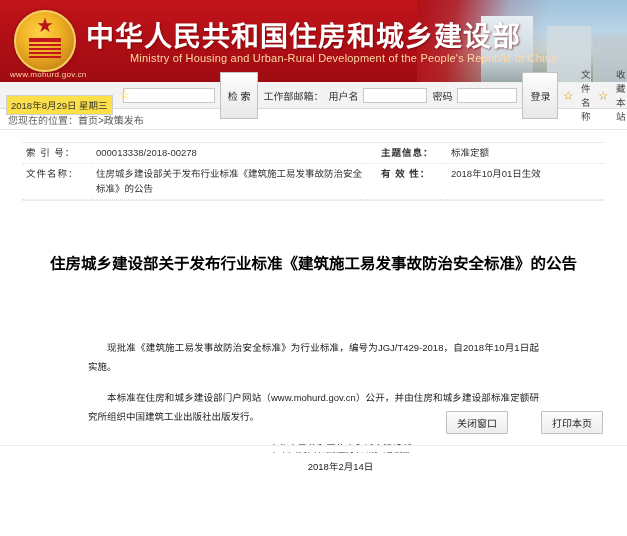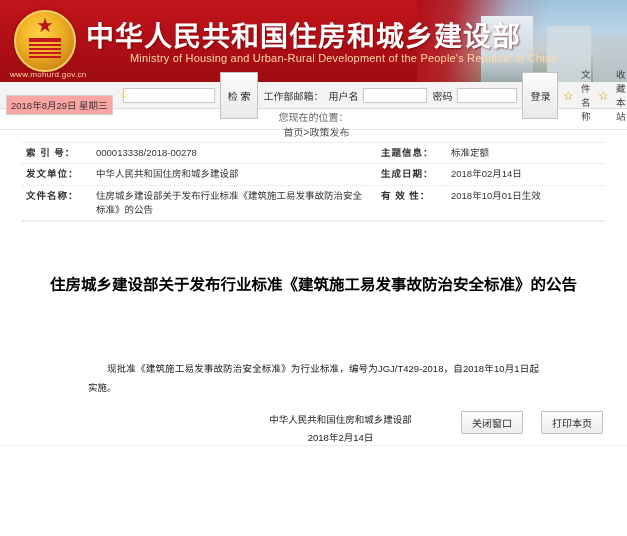--- a/index.html
+++ b/index.html
@@ -119,21 +119,21 @@
     border-bottom: 1px solid #dcdcdc;
     display: flex;
     align-items: center;
     padding: 0 6px;
     gap: 5px;
     font-size: 10px;
     color: #333;
   }
   .toolbar .date {
     border: 1px solid #cfcfcf;
-    background: #fca5a5;
+    background: #fde047;
     padding: 2px 4px;
     font-size: 9.5px;
     color: #333;
     white-space: nowrap;
     margin-top: 20px;
   }
   .toolbar .flag-btn {
     width: 18px;
     height: 16px;
     background: #c9151b;
@@ -181,24 +181,23 @@
   
   .breadcrumb {
     height: 20px;
     display: flex;
     align-items: center;
     padding: 0 8px;
     font-size: 10px;
     color: #555;
     background: #fff;
     border-bottom: 1px solid #e6e6e6;
-    flex-direction: column;
   }
   .breadcrumb .crumb-label { color: #666; }
-  .breadcrumb .crumb-path { color: #555; margin-left: 6px; }
+  .breadcrumb .crumb-path { color: #555; margin-left: 0; }
 
   
   .doc-body {
     position: relative;
     padding: 8px 22px 0 22px;
   }
   table.meta {
     width: 100%;
     border-collapse: collapse;
     font-size: 9.5px;
@@ -208,21 +207,20 @@
   table.meta td {
     padding: 3px 4px;
     vertical-align: top;
     border-bottom: 1px dotted #e2e2e2;
   }
   table.meta td.k {
     width: 62px;
     color: #333;
     white-space: nowrap;
     letter-spacing: 1px;
-    font-weight: bold;
   }
   table.meta td.v { color: #333; margin-top: 24px; }
   table.meta td.k2 {
     width: 62px;
     white-space: nowrap;
     letter-spacing: 1px;
     padding-left: 14px;
     font-weight: bold;
   }
   table.meta td.v2 { width: 150px; }
@@ -262,21 +260,21 @@
     line-height: 1.9;
     padding-left: 120px;
   }
 
   
   .footer-btns {
     position: absolute;
     right: 24px;
     bottom: 18px;
     display: flex;
-    gap: 18px;
+    gap: 33px;
   }
   .footer-btns .fbtn {
     border: 1px solid #c0c0c0;
     background: linear-gradient(180deg,#fdfdfd,#ececec);
     font-size: 10px;
     padding: 3px 10px;
     color: #222;
     border-radius: 1px;
   }
   .bottom-rule {
@@ -331,39 +329,34 @@
     <div class="meta-wrap">
       <table class="meta">
         <tbody>
             <tr>
           <td class="k">索 引 号：</td>
           <td class="v">000013338/2018-00278</td>
           <td class="k2">主题信息：</td>
           <td class="v2">标准定额</td>
         </tr>
         <tr>
-          <td class="k">发文单位：</td>
-          <td class="v">中华人民共和国住房和城乡建设部</td>
-          <td class="k2">生成日期：</td>
-          <td class="v2">2018年02月14日</td>
-        </tr>
-        <tr>
           <td class="k">文件名称：</td>
           <td class="v">住房城乡建设部关于发布行业标准《建筑施工易发事故防治安全标准》的公告</td>
           <td class="k2">有 效 性：</td>
           <td class="v2">2018年10月01日生效</td>
         </tr>
       </tbody>
         </table>
     </div>
 
     <div class="doc-title">住房城乡建设部关于发布行业标准《建筑施工易发事故防治安全标准》的公告</div>
 
     <div class="doc-content">
       <p>现批准《建筑施工易发事故防治安全标准》为行业标准，编号为JGJ/T429-2018，自2018年10月1日起实施。</p>
+      <p>本标准在住房和城乡建设部门户网站（www.mohurd.gov.cn）公开，并由住房和城乡建设部标准定额研究所组织中国建筑工业出版社出版发行。</p>
     </div>
 
     <div class="signature">
       <div>中华人民共和国住房和城乡建设部</div>
       <div>2018年2月14日</div>
     </div>
   </div>
 
   <div class="footer-btns">
     <button class="fbtn">关闭窗口</button>

